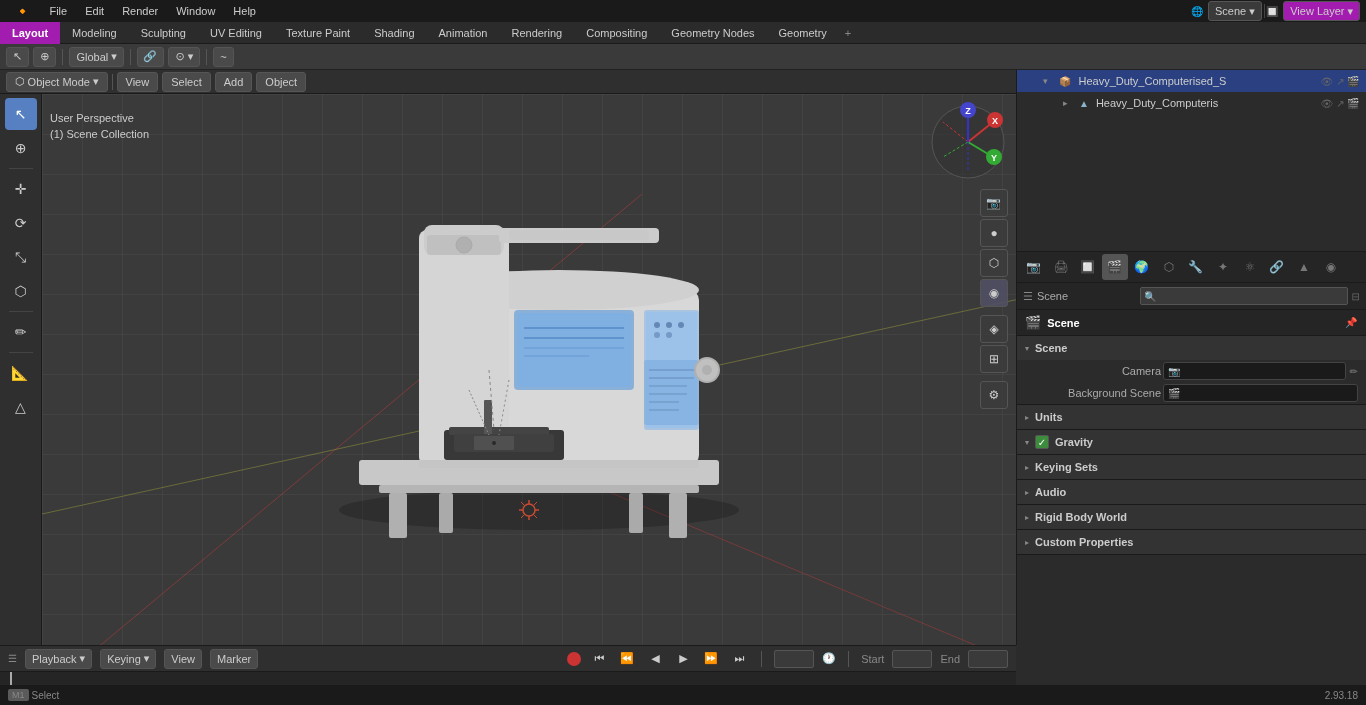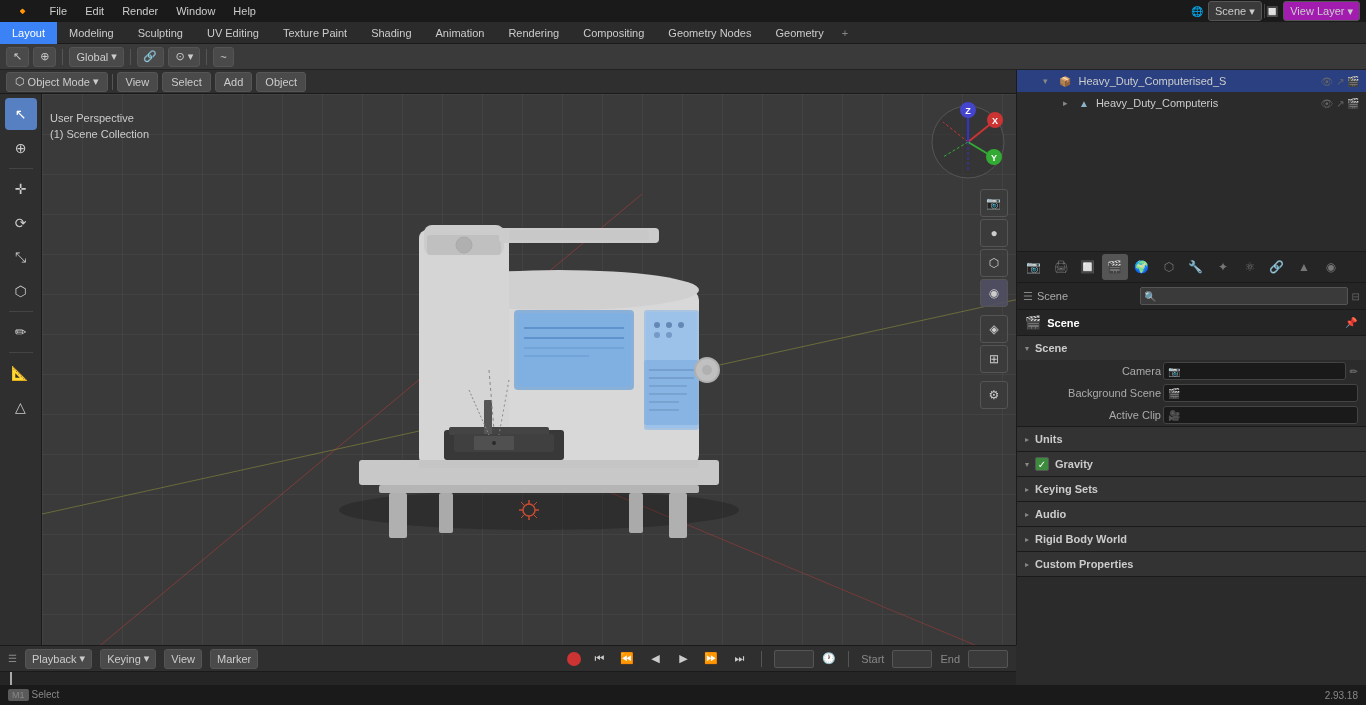--- a/index.html
+++ b/index.html
@@ -48,22 +48,23 @@
     .workspace-tab {
       padding: 2px 12px;
       font-size: 11px;
       color: #ccc;
       cursor: pointer;
       height: 22px;
       display: flex;
       align-items: center;
     }
     .workspace-tab.active {
-      background: #3b82f6;
+      background: #a21caf;
       color: #fff;
+      font-weight: bold;
     }
     .tab-add { padding: 2px 6px; color: #888; cursor: pointer; }
 
     
     .toolbar {
       height: 26px;
       background: #3a3a3a;
       display: flex;
       align-items: center;
       padding: 0 6px;
@@ -424,21 +425,21 @@
       display: flex;
       align-items: center;
       padding: 0 8px;
       gap: 16px;
       font-size: 10px;
       color: #888;
       z-index: 200;
     }
     .status-item {
       display: flex;
-      align-items: flex-start;
+      align-items: center;
       gap: 3px;
     }
 
     
     .sewing-machine-svg {
       width: 480px;
       height: 380px;
     }
 
     
@@ -790,26 +791,20 @@
         <span class="prop-icon-small">✏</span>
       </div>
 
       <div class="prop-row">
         <span class="prop-label">Background Scene</span>
         <div class="prop-value prop-value-dark" style="flex:1;">
           <span style="font-size:10px;color:#555;margin-right:2px;">🎬</span>
         </div>
       </div>
 
-      <div class="prop-row">
-        <span class="prop-label">Active Clip</span>
-        <div class="prop-value prop-value-dark" style="flex:1;">
-          <span style="font-size:10px;color:#555;margin-right:2px;">🎥</span>
-        </div>
-      </div>
     </div>
 
     <div class="prop-section">
       <div class="prop-section-header">
         <span class="prop-section-arrow">▸</span>
         <span class="prop-section-label">Units</span>
       </div>
     </div>
 
     <div class="prop-section">

